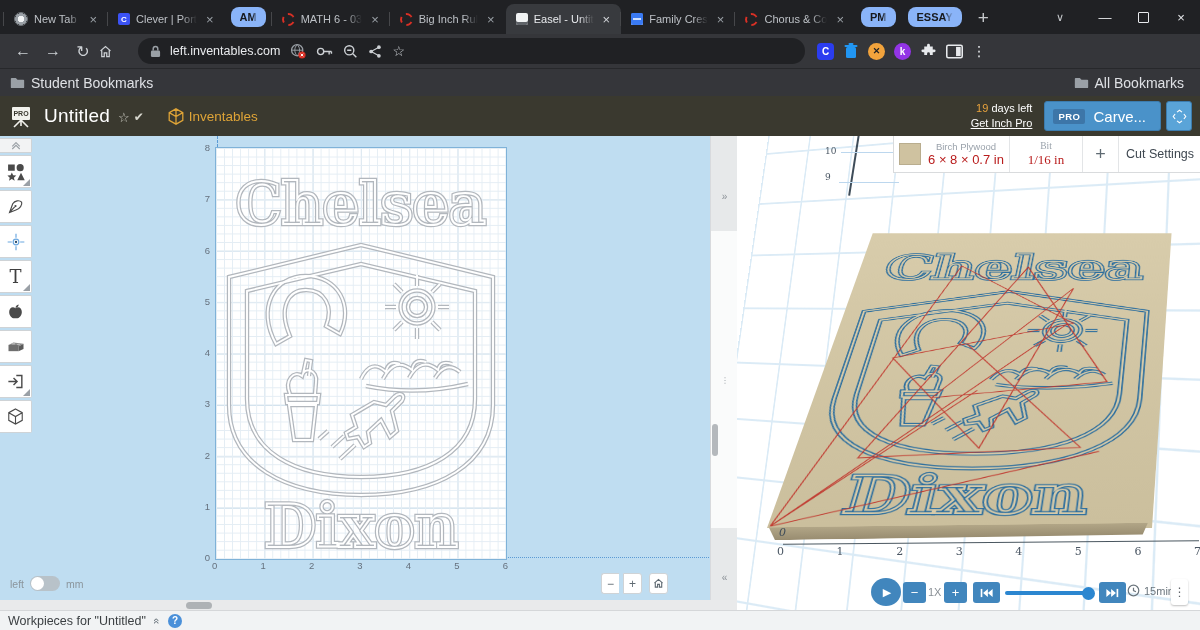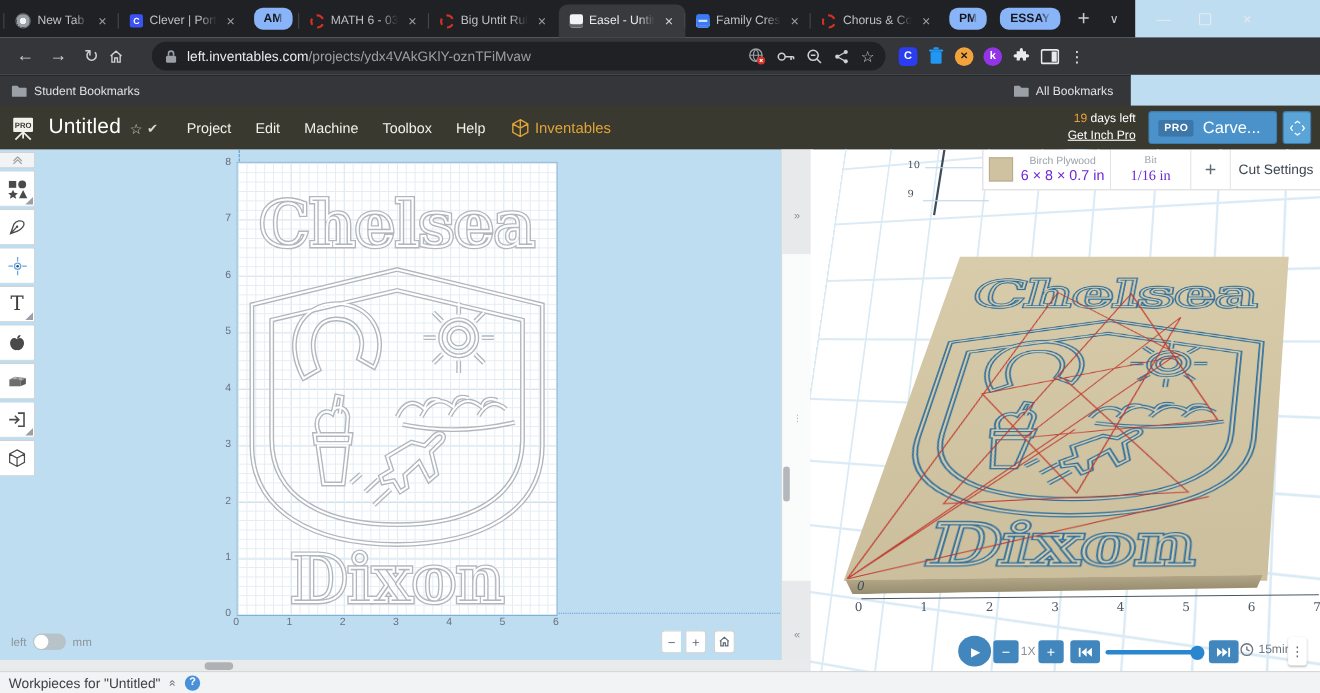--- a/index.html
+++ b/index.html
@@ -1,21 +1,21 @@
 <!DOCTYPE html>
 <html><head>
 <meta charset="utf-8">
 <style>
   html,body{margin:0;padding:0;background:#000;}
   .screen{position:relative;width:1200px;height:630px;overflow:hidden;
     font-family:"Liberation Sans",sans-serif;background:#bfddf1;-webkit-font-smoothing:antialiased;}
   svg{display:block;}
 
   
-  .tabstrip{position:absolute;left:0;top:0;width:1032px;height:34px;background:#202124;display:flex;align-items:center;}
+  .tabstrip{position:absolute;left:0;top:0;width:1200px;height:34px;background:#202124;display:flex;align-items:center;}
   .tabs{display:flex;align-items:flex-end;height:34px;padding-left:4px;}
   .tab{display:flex;align-items:center;gap:6px;height:30px;margin-top:4px;padding:0 8px 0 10px;
     max-width:118px;min-width:86px;color:#bdc1c6;font-size:11px;border-radius:8px 8px 0 0;position:relative;}
   .tab:not(.active):not(.t-group)::before{content:"";position:absolute;left:-1px;top:8px;height:14px;border-left:1px solid #46474a;}
   .tab.active{background:#383a3e;color:#e8eaed;}
   .tab-label{white-space:nowrap;overflow:hidden;flex:1;
     -webkit-mask-image:linear-gradient(90deg,#000 75%,transparent);mask-image:linear-gradient(90deg,#000 75%,transparent);}
   .tab-close{font-size:13px;color:#9aa0a6;line-height:1;padding:1px 3px;border-radius:50%;}
   .tab.active .tab-close{color:#d2d5d9;}
   .favicon{width:12px;height:12px;border-radius:2px;flex:0 0 auto;display:flex;align-items:center;justify-content:center;
@@ -40,22 +40,22 @@
   .url-domain{color:#e8eaed;font-size:12.5px;}
   .url-path{color:#9aa0a6;font-size:12.5px;flex:1;white-space:nowrap;overflow:hidden;}
   .urlbar .ic{margin-left:10px;flex:0 0 auto;}
   .extrow{display:flex;align-items:center;gap:9px;margin-left:12px;}
   .extbadge{width:17px;height:17px;border-radius:4px;display:flex;align-items:center;justify-content:center;font-size:10px;font-weight:bold;color:#fff;}
   .ext-c{background:#2b3df0;}
   .ext-orange{background:#f2a33c;border-radius:50%;color:#202124;font-size:9px;}
   .ext-k{background:#9334e6;border-radius:50%;}
 
   
-  .bookmarks{position:absolute;left:0;top:68px;width:1028px;height:28px;background:#35363a;border-top:1px solid #27282b;
-    display:flex;align-items:center;color:#dfe1e5;font-size:11px;}
+  .bookmarks{position:absolute;left:0;top:68px;width:1200px;height:28px;background:#35363a;border-top:1px solid #27282b;
+    display:flex;align-items:center;color:#dfe1e5;font-size:14px;}
   .bm{display:flex;align-items:center;gap:6px;padding:0 10px;}
   .bm.right{margin-left:auto;padding-right:16px;}
 
   
   .easelbar{position:absolute;left:0;top:96px;width:1200px;height:40px;background:#3a392f;display:flex;align-items:center;color:#fff;}
   .elogo{width:26px;height:24px;margin:0 10px 0 8px;position:relative;}
   .etitle{font-size:19px;font-weight:400;letter-spacing:.2px;}
   .estar{color:#cfcfc6;font-size:13px;margin:2px 4px 0 8px;}
   .echeck{color:#d8d8cf;font-size:12px;margin-top:2px;}
   .emenus{display:flex;gap:22px;margin-left:26px;font-size:13px;color:#f2f2ec;}
@@ -140,21 +140,21 @@
     font-size:11px;color:#4a5663;font-family:"DejaVu Serif",serif;}
 
   
   .phdr{position:absolute;left:156px;top:0;width:307px;height:36px;background:#fff;border-left:1px solid #d9dbdd;
     border-bottom:1px solid #d9dbdd;display:flex;}
   .pcell{border-right:1px solid #e3e5e7;display:flex;align-items:center;justify-content:center;}
   .pcell:last-child{border-right:none;}
   .matswatch{width:20px;height:20px;background:#cfc2a0;border:1px solid #b9ad8e;margin-right:7px;}
   .pcol{display:flex;flex-direction:column;align-items:center;line-height:1.2;}
   .psm{font-size:9.5px;color:#9aa2ab;}
-  .plg{font-size:13px;color:#6d28d9;}
+  .plg{font-size:13px;color:#b91c1c;}
   .pplus{font-size:18px;color:#5f6a72;}
   .pcut{font-size:12.5px;color:#3e4750;}
 
   
   .cbtn{position:absolute;background:#4186bd;border-radius:3px;display:flex;align-items:center;justify-content:center;color:#fff;}
   .playbtn{left:134px;top:442px;width:28px;height:28px;border-radius:50%;font-size:11px;padding-left:2px;}
   .speedtxt{position:absolute;left:191px;top:450px;font-size:11px;color:#8a9096;}
   .slider{position:absolute;left:268px;top:455px;width:88px;height:4px;border-radius:2px;background:#2b86d0;}
   .sliderthumb{position:absolute;right:-2px;top:-4.5px;width:13px;height:13px;border-radius:50%;background:#2b86d0;}
   .timewrap{position:absolute;left:390px;top:448px;display:flex;align-items:center;gap:4px;font-size:11px;color:#6b757d;}
@@ -210,21 +210,21 @@
           <span class="tab-label">AM</span>
 
         </div>
         <div class="tab">
           <span class="favicon fav-dashed"></span>
           <span class="tab-label">MATH 6 - 03</span>
           <span class="tab-close">×</span>
         </div>
         <div class="tab">
           <span class="favicon fav-dashed"></span>
-          <span class="tab-label">Big Untit Rul</span>
+          <span class="tab-label">Big Inch Rul</span>
           <span class="tab-close">×</span>
         </div>
         <div class="tab active">
           <span class="favicon fav-easel"></span>
           <span class="tab-label">Easel - Untit</span>
           <span class="tab-close">×</span>
         </div>
         <div class="tab">
           <span class="favicon fav-docs"></span>
           <span class="tab-label">Family Cres</span>
@@ -265,21 +265,20 @@
       <svg width="15" height="15" viewBox="0 0 24 24">
           <path d="M4,11 L12,4 L20,11 M6,10 V20 H10 V14 H14 V20 H18 V10" stroke="#cdd1d5" stroke-width="2" fill="none"></path>
         </svg>
     </span>
     <div class="urlbar">
       <svg width="11" height="13" viewBox="0 0 12 14" style="margin-right:9px">
         <rect x="1" y="6" width="10" height="7" rx="1.5" fill="#9aa0a6"></rect>
           <path d="M3.5,6 V4 a2.5,2.5 0 0 1 5,0 V6" stroke="#9aa0a6" stroke-width="1.6" fill="none"></path>
       </svg>
       <span class="url-domain">left.inventables.com</span>
-      <span class="url-path">/projects/ydx4VAkGKlY-oznTFiMvaw</span>
       <span class="ic">
         <svg width="16" height="16" viewBox="0 0 20 20">
             <circle cx="9" cy="9" r="7" stroke="#9aa0a6" stroke-width="1.6" fill="none"></circle>
             <path d="M2,9 H16 M9,2 C5,6 5,12 9,16 M9,2 C13,6 13,12 9,16" stroke="#9aa0a6" stroke-width="1.2" fill="none"></path>
             <circle cx="15" cy="15" r="4.5" fill="#d93025"></circle>
             <path d="M13.4,13.4 L16.6,16.6 M16.6,13.4 L13.4,16.6" stroke="#fff" stroke-width="1.2"></path>
           </svg>
       </span>
       <span class="ic">
         <svg width="17" height="13" viewBox="0 0 22 14">
@@ -342,27 +341,20 @@
     <div class="elogo">
       <svg width="26" height="24" viewBox="0 0 26 24">
         <rect x="4" y="3" width="18" height="13" rx="1" fill="#f1f1ec"></rect>
         <path d="M13,16 L6,23 M13,16 L20,23 M13,16 V22" stroke="#f1f1ec" stroke-width="1.6"></path>
         <text x="13" y="12" text-anchor="middle" font-size="7" font-weight="bold" fill="#3a392f">PRO</text>
       </svg>
     </div>
     <span class="etitle">Untitled</span>
     <span class="estar">☆</span>
     <span class="echeck">✔</span>
-    <nav class="emenus">
-      <span class="menu-item">Project</span>
-        <span class="menu-item">Edit</span>
-        <span class="menu-item">Machine</span>
-        <span class="menu-item">Toolbox</span>
-        <span class="menu-item">Help</span>
-    </nav>
     <div class="ibrand">
       <svg width="16" height="17" viewBox="0 0 18 20">
         <path d="M9,1 L17,5.5 V14.5 L9,19 L1,14.5 V5.5 Z M9,1 V10 M1,5.5 L9,10 L17,5.5 M9,19 V10" stroke="#dfa437" stroke-width="1.5" fill="none"></path>
       </svg>
       <span>Inventables</span>
     </div>
     <div class="trial">
       <div><b>19</b><span> days left</span></div>
       <a>Get Inch Pro</a>
     </div>

